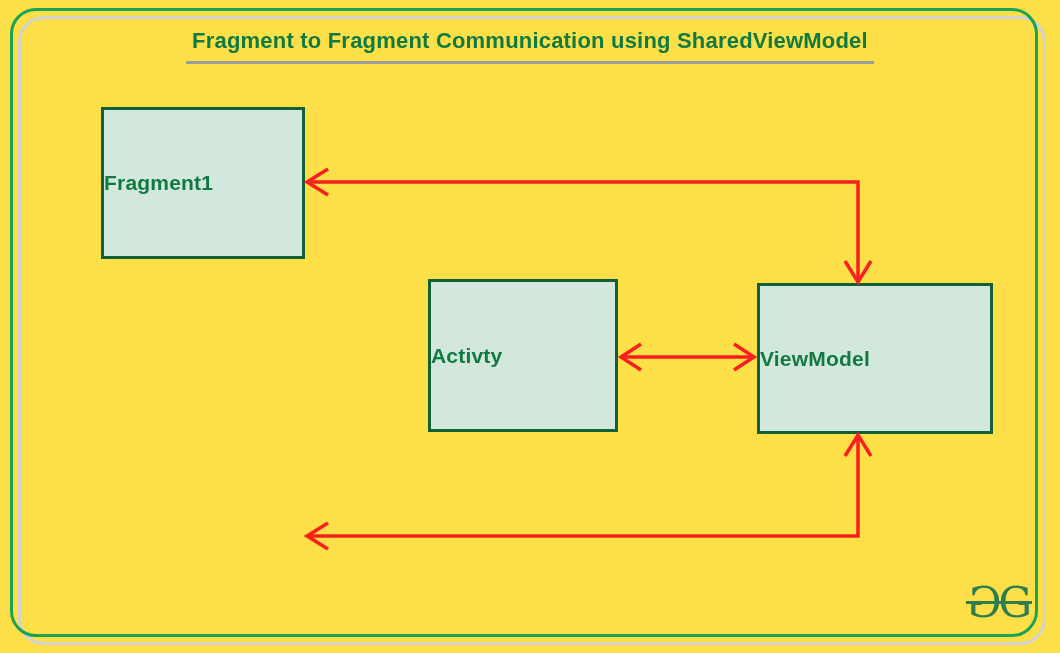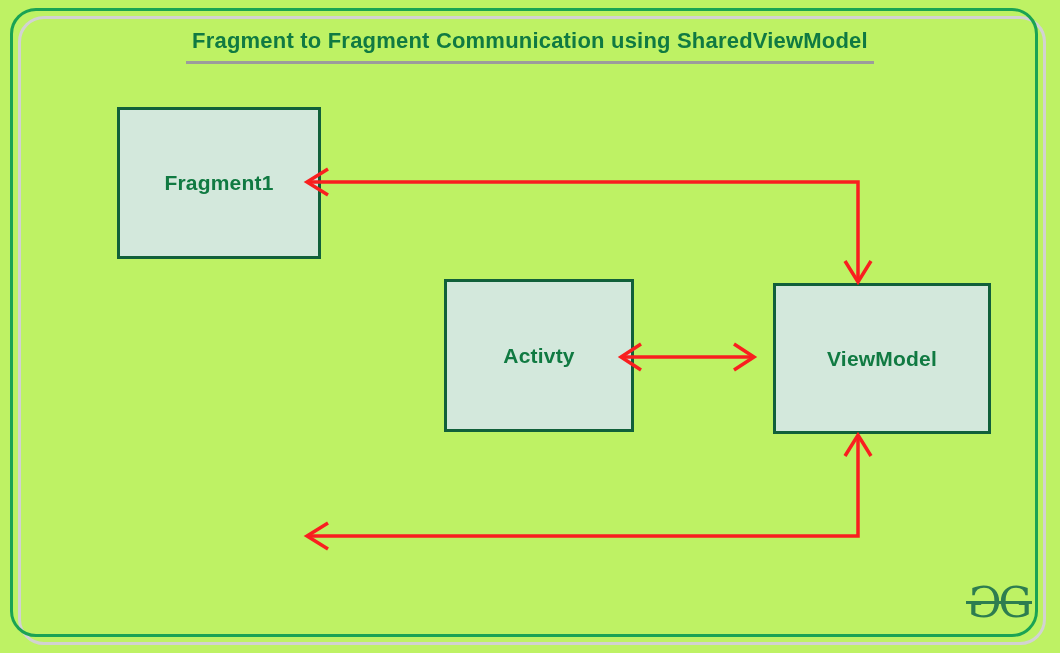--- a/index.html
+++ b/index.html
@@ -11,21 +11,21 @@
     --arrow-red:#f91f1f;
     --underline-gray:#9c9c9c;
     --shadow-gray:#d2d2d2;
   }
   *{margin:0;padding:0;box-sizing:border-box;}
   html,body{background:#ffffff;}
   body{font-family:"Liberation Sans", sans-serif;}
   .canvas{
     position:relative;
     width:1060px;height:653px;
-    background:#bef264;
+    background:#fde047;
     overflow:hidden;
   }
   .frame-shadow{
     position:absolute;left:18px;top:16px;width:1028px;height:629px;
     border:3px solid var(--shadow-gray);
     border-radius:26px;
   }
   .frame{
     position:absolute;left:10px;top:8px;width:1028px;height:629px;
     border:3px solid var(--green-frame);
@@ -40,30 +40,30 @@
     font-size:22px;font-weight:bold;
     color:var(--green-text);
     padding:0 6px 7px 6px;
     border-bottom:3px solid var(--underline-gray);
     letter-spacing:0.2px;
   }
   .node{
     position:absolute;
     background:var(--node-fill);
     border:3px solid var(--green-border);
-    display:flex;align-items:center;justify-content:center;margin-left:16px;
+    display:flex;align-items:center;
   }
   .node .label{
     font-size:21px;font-weight:bold;
     color:var(--green-text);
     letter-spacing:0.2px;
   }
   .node-fragment1{left:101px;top:107px;width:204px;height:152px;}
   .node-activity {left:428px;top:279px;width:190px;height:153px;}
-  .node-viewmodel{left:757px;top:283px;width:218px;height:151px;}
+  .node-viewmodel{left:757px;top:283px;width:236px;height:151px;}
   .node-fragment2{left:101px;top:462px;width:204px;height:151px;}
   .edges{
     position:absolute;left:0;top:0;width:1060px;height:653px;
     pointer-events:none;
   }
   .edges polyline, .edges path{
     fill:none;
     stroke:var(--arrow-red);
     stroke-width:3.5;
   }

